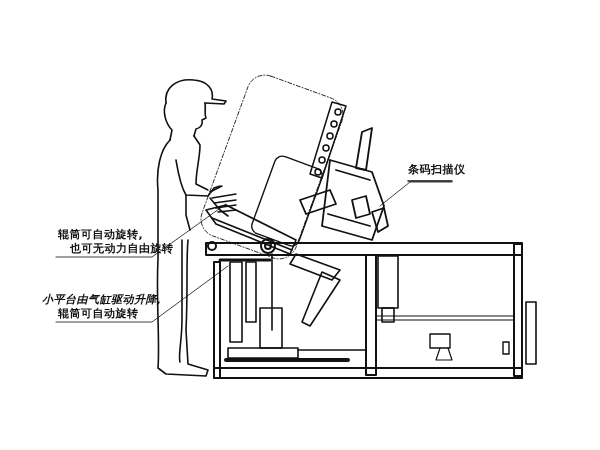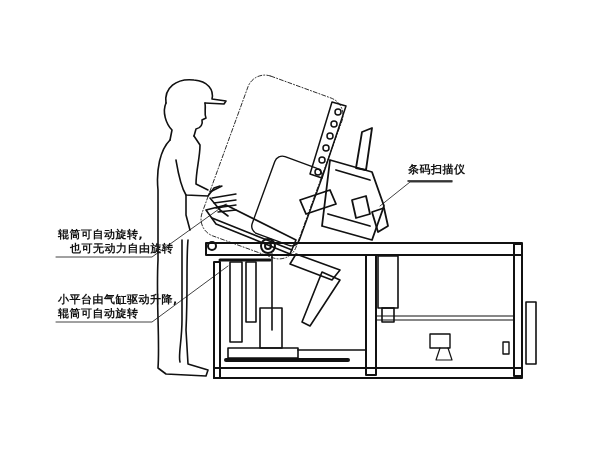--- a/index.html
+++ b/index.html
@@ -1,21 +1,21 @@
 <!DOCTYPE html>
 <html><head>
 <meta charset="utf-8">
 <style>
   html, body { margin:0; padding:0; background:#ffffff; }
   body { width:600px; height:450px; position:relative; overflow:hidden; font-family:"DejaVu Sans", sans-serif; }
   #canvas { position:absolute; left:0; top:0; width:600px; height:450px; }
   .label { position:absolute; font-size:11px; color:#111; white-space:nowrap; line-height:11px; font-weight:bold; letter-spacing:0.5px; }
   .l1 { left:58px; top:229px; }
   .l2 { left:58px; top:243px;margin-left:12px; }
-  .l3 { left:58px; top:294px; }
+  .l3 { left:42px; top:294px;font-style:italic; }
   .l4 { left:58px; top:308px; }
   .l5 { left:408px; top:164px; }
 </style>
 </head>
 <body>
 
 <svg id="canvas" viewBox="0 0 600 450" fill="none" stroke="#111" stroke-linecap="round" stroke-linejoin="round">
 
   <g stroke-width="1.6">
 

